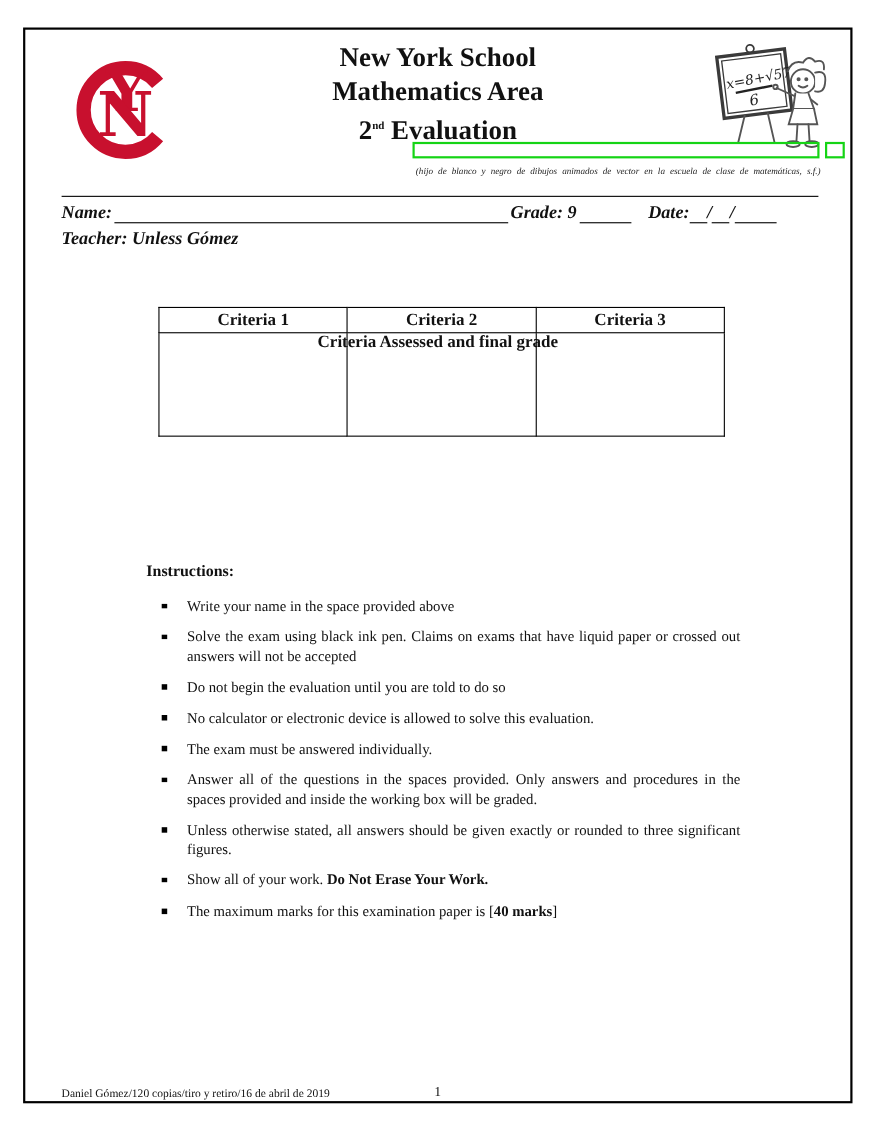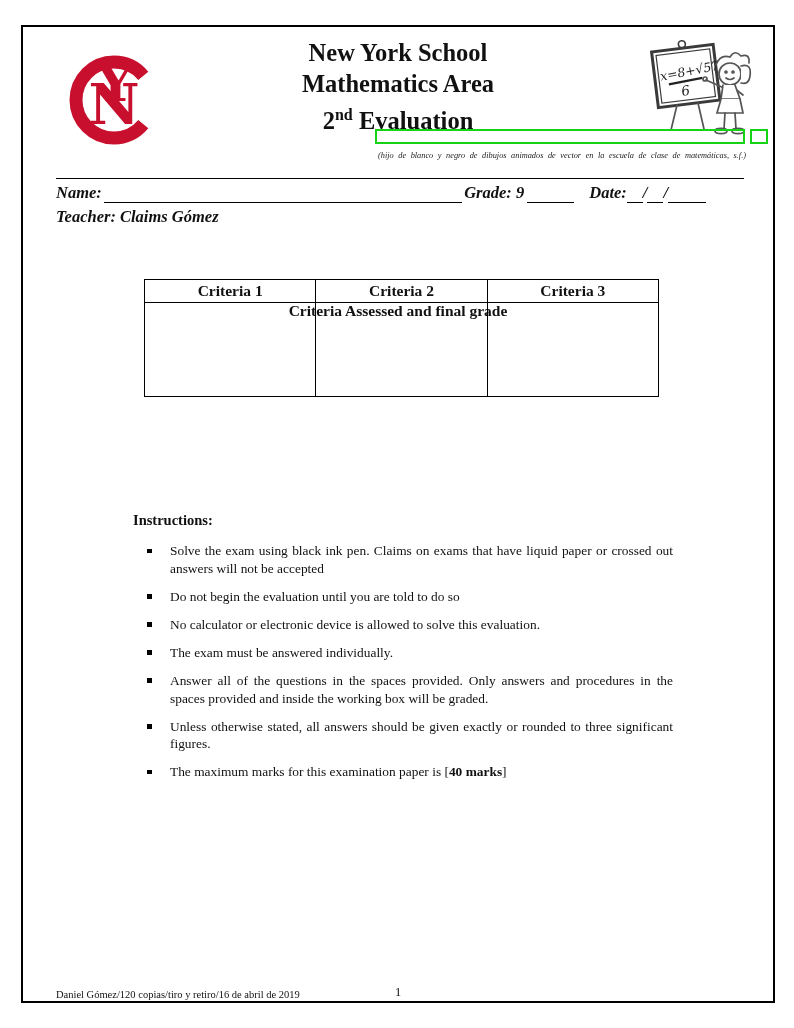--- a/index.html
+++ b/index.html
@@ -4,21 +4,21 @@
 <style>
   html,body{margin:0;padding:0;background:#fff;}
   .canvas{position:relative;width:794px;height:1028px;background:#fff;overflow:hidden;
           font-family:"Liberation Serif","DejaVu Serif",serif;color:#111;}
   .frame{position:absolute;left:21px;top:25px;width:754px;height:978px;
          border:2px solid #000;box-sizing:border-box;}
   
   .logo{position:absolute;left:44px;top:23px;width:98px;height:99px;}
   .title-block{position:absolute;left:0;right:0;top:10px;text-align:center;
                font-weight:bold;font-size:24.5px;line-height:31px;}
-  .title-block sup{font-size:16px;}
+  .title-block sup{font-size:10px;}
   .cartoon{position:absolute;left:623px;top:6px;width:114px;height:114px;}
   .green-box-long{position:absolute;left:352px;top:102px;width:370px;height:15px;
                   border:2px solid #15d415;box-sizing:border-box;}
   .green-box-small{position:absolute;left:727px;top:102px;width:18px;height:15px;
                    border:2px solid #15d415;box-sizing:border-box;}
   .citation{position:absolute;right:27px;top:124px;font-size:8.3px;font-style:italic;
             word-spacing:2.5px;color:#222;}
   .hr-line{position:absolute;left:33px;top:151px;width:688px;border-top:1.7px solid #000;}
   
   .name-row{position:absolute;left:33px;top:156px;width:650px;display:flex;
@@ -114,21 +114,21 @@
       <span class="blank blank-name"></span>
       <span>Grade: 9</span>
       <span class="blank blank-grade"></span>
       <span class="date-label">Date:</span>
       <span class="blank blank-d1"></span>
       <span>/</span>
       <span class="blank blank-d2"></span>
       <span>/</span>
       <span class="blank blank-d3"></span>
     </div>
-    <div class="teacher-row">Teacher: Claims Gómez</div>
+    <div class="teacher-row">Teacher: Unless Gómez</div>
 
     <div class="table-caption">Criteria Assessed and final grade</div>
     <table class="criteria-table">
       <thead>
         <tr>
           <th>Criteria 1</th>
           <th>Criteria 2</th>
           <th>Criteria 3</th>
         </tr>
       </thead>
@@ -137,26 +137,28 @@
           <td></td>
           <td></td>
           <td></td>
         </tr>
       </tbody>
     </table>
 
     <div class="instructions">
       <div class="instructions-heading">Instructions:</div>
       <ul class="instructions-list" id="instructions-list">
+          <li><span class="bullet"></span>Write your name in the space provided above</li>
           <li><span class="bullet"></span>Solve the exam using black ink pen. Claims on exams that have liquid paper or crossed out answers will not be accepted</li>
           <li><span class="bullet"></span>Do not begin the evaluation until you are told to do so</li>
           <li><span class="bullet"></span>No calculator or electronic device is allowed to solve this evaluation.</li>
           <li><span class="bullet"></span>The exam must be answered individually.</li>
           <li><span class="bullet"></span>Answer all of the questions in the spaces provided. Only answers and procedures in the spaces provided and inside the working box will be graded.</li>
           <li><span class="bullet"></span>Unless otherwise stated, all answers should be given exactly or rounded to three significant figures.</li>
+          <li><span class="bullet"></span>Show all of your work. <b>Do Not Erase Your Work.</b></li>
           <li><span class="bullet"></span>The maximum marks for this examination paper is [<b>40 marks</b>]</li>
         </ul>
     </div>
 
     <div class="footer-imprint">Daniel Gómez/120 copias/tiro y retiro/16 de abril de 2019</div>
     <div class="page-number">1</div>
 
   </div>
 </div>
 

